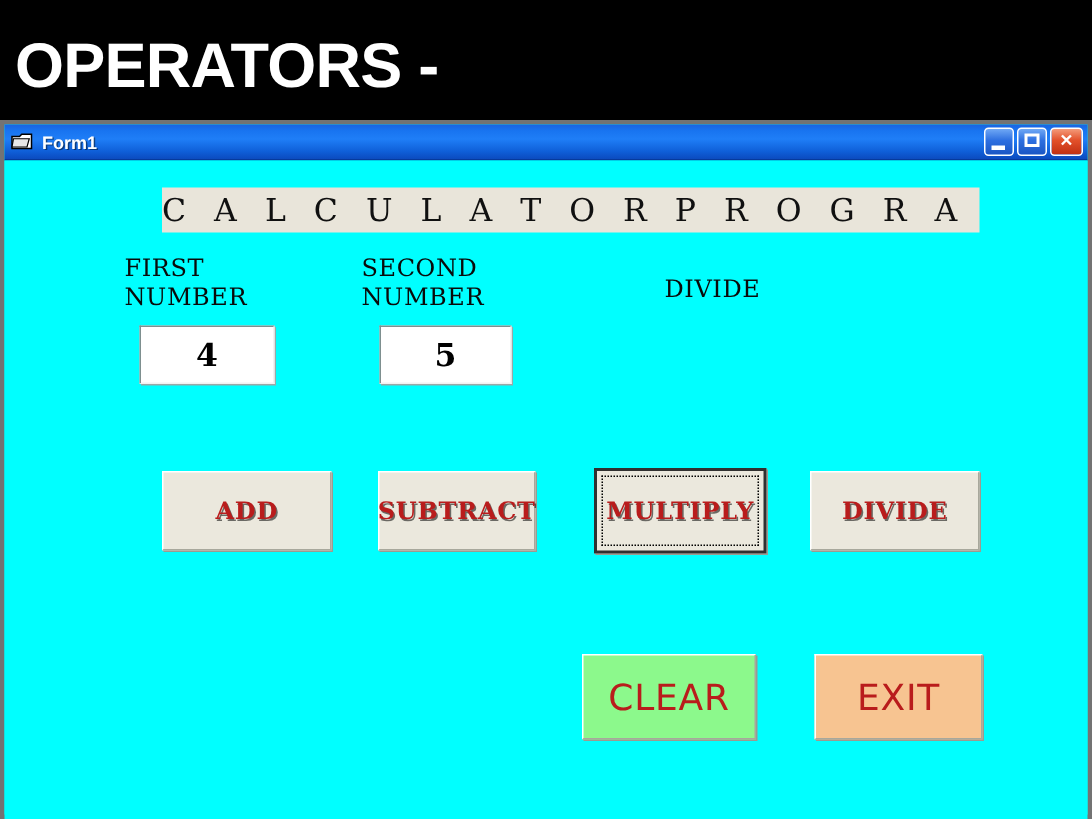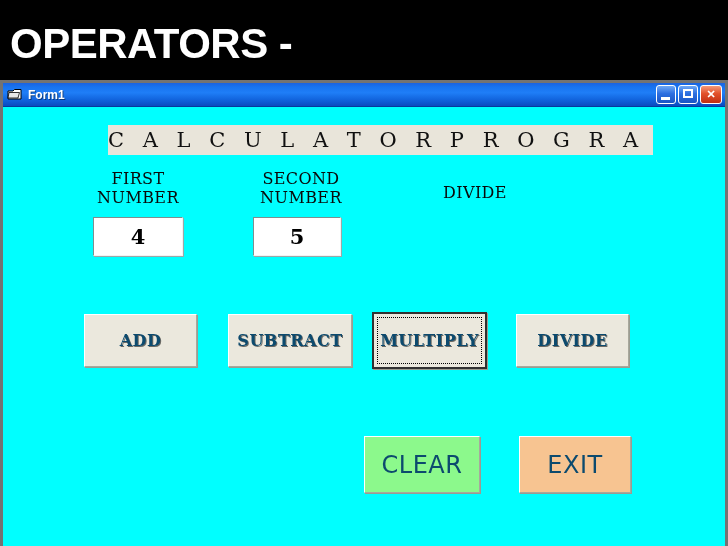--- a/index.html
+++ b/index.html
@@ -146,21 +146,20 @@
   }
 
   
   .field-label {
     position: absolute;
     color: #0a0a0a;
     font-family: "DejaVu Serif", serif;
     font-size: 16px;
     line-height: 19px;
     letter-spacing: 0.4px;
-    text-align: center;
     white-space: pre-line;
   }
   #label-first  { left: 80px;  top: 62px;  width: 110px; }
   #label-second { left: 238px; top: 62px;  width: 120px; }
   #label-output { left: 440px; top: 76px;  width: 110px; text-align: left; }
 
   
   .textbox {
     position: absolute;
     background: #ffffff;
@@ -186,35 +185,36 @@
   
   .btn {
     position: absolute;
     background: #ebe8dd;
     border-top: 1px solid #ffffff;
     border-left: 1px solid #ffffff;
     border-right: 1px solid #a8a89c;
     border-bottom: 1px solid #a8a89c;
     box-shadow: 1px 1px 0 #9b9b90;
     box-sizing: border-box;
-    color: #0c4a6e;
+    color: #b91c1c;
     display: flex;
     align-items: center;
     justify-content: center;
     cursor: default;
+    margin-left: 24px;
   }
   .btn-op {
     font-family: "DejaVu Serif", serif;
     font-weight: bold;
     font-size: 16px;
     letter-spacing: 0.5px;
     text-shadow: 1px 1px 0 rgba(0,0,0,0.55);
   }
   #btn-add      { left: 81px;  top: 207px; width: 113px; height: 53px; }
-  #btn-subtract { left: 225px; top: 207px; width: 124px; height: 53px; }
+  #btn-subtract { left: 225px; top: 207px; width: 105px; height: 53px; }
   #btn-multiply { left: 369px; top: 205px; width: 115px; height: 57px;
                   border: 2px solid #303030; box-shadow: 1px 1px 0 #9b9b90; }
   #btn-multiply .focus-ring {
     position: absolute;
     left: 3px; top: 3px; right: 3px; bottom: 3px;
     border: 1px dotted #000000;
     pointer-events: none;
   }
   #btn-divide   { left: 513px; top: 207px; width: 113px; height: 53px; }
 

